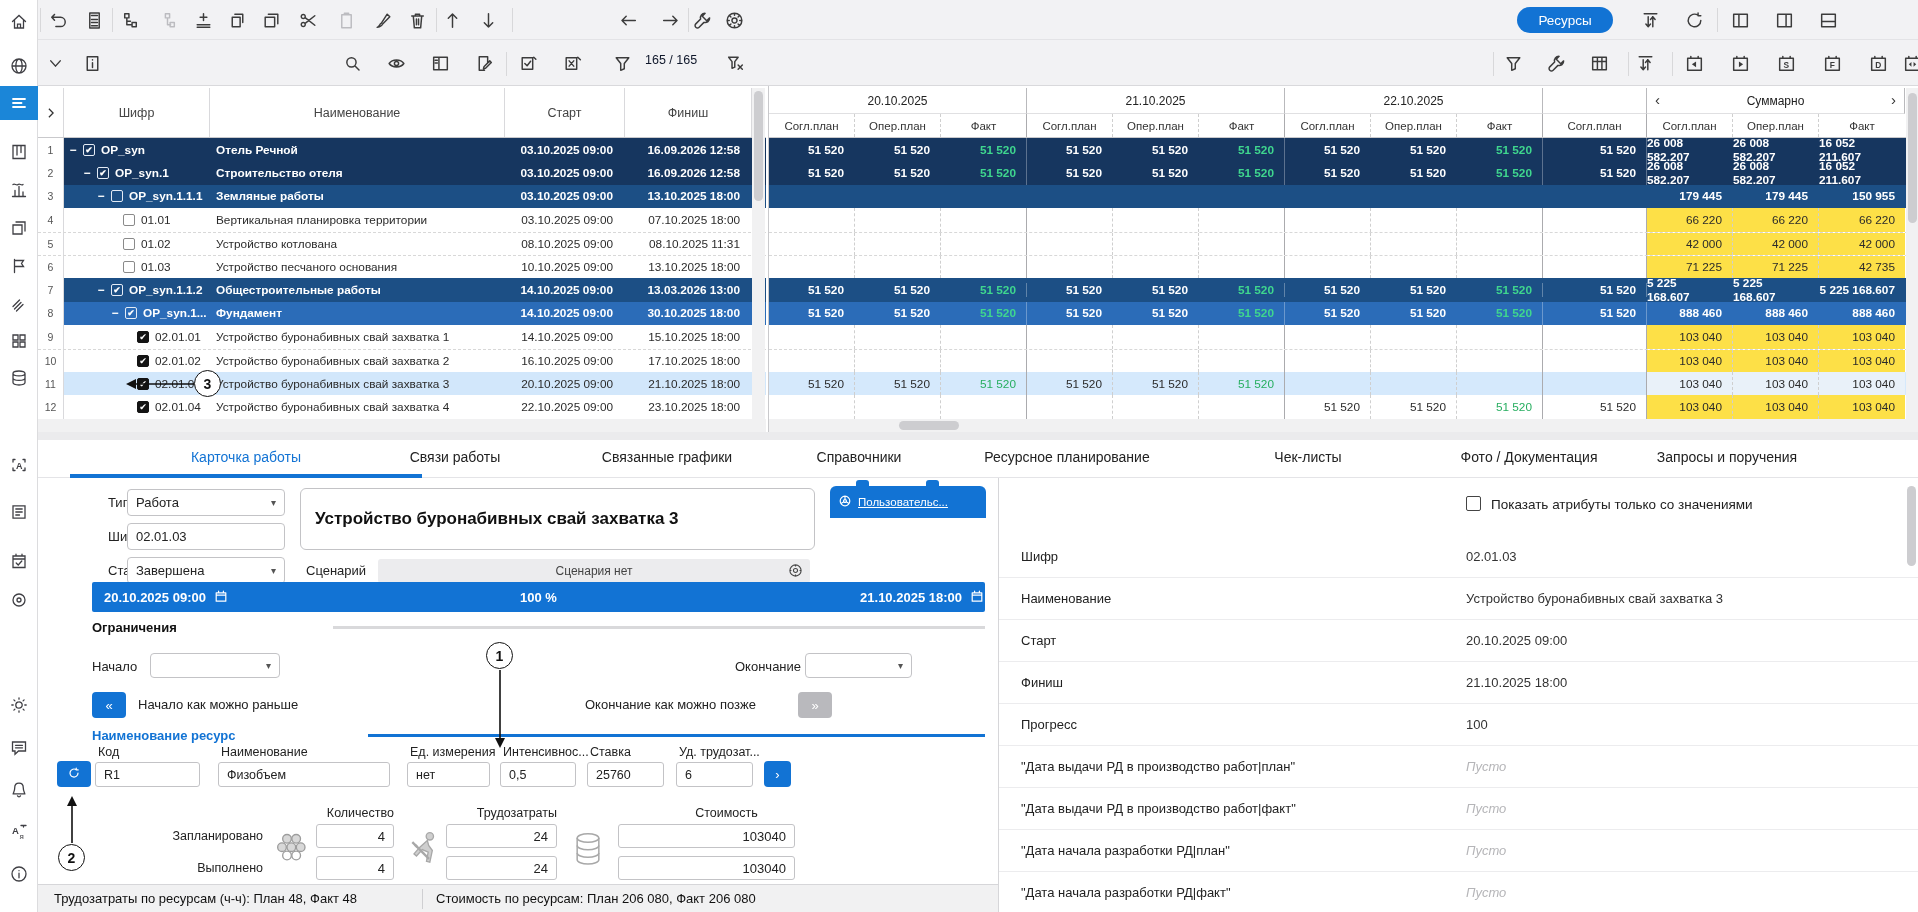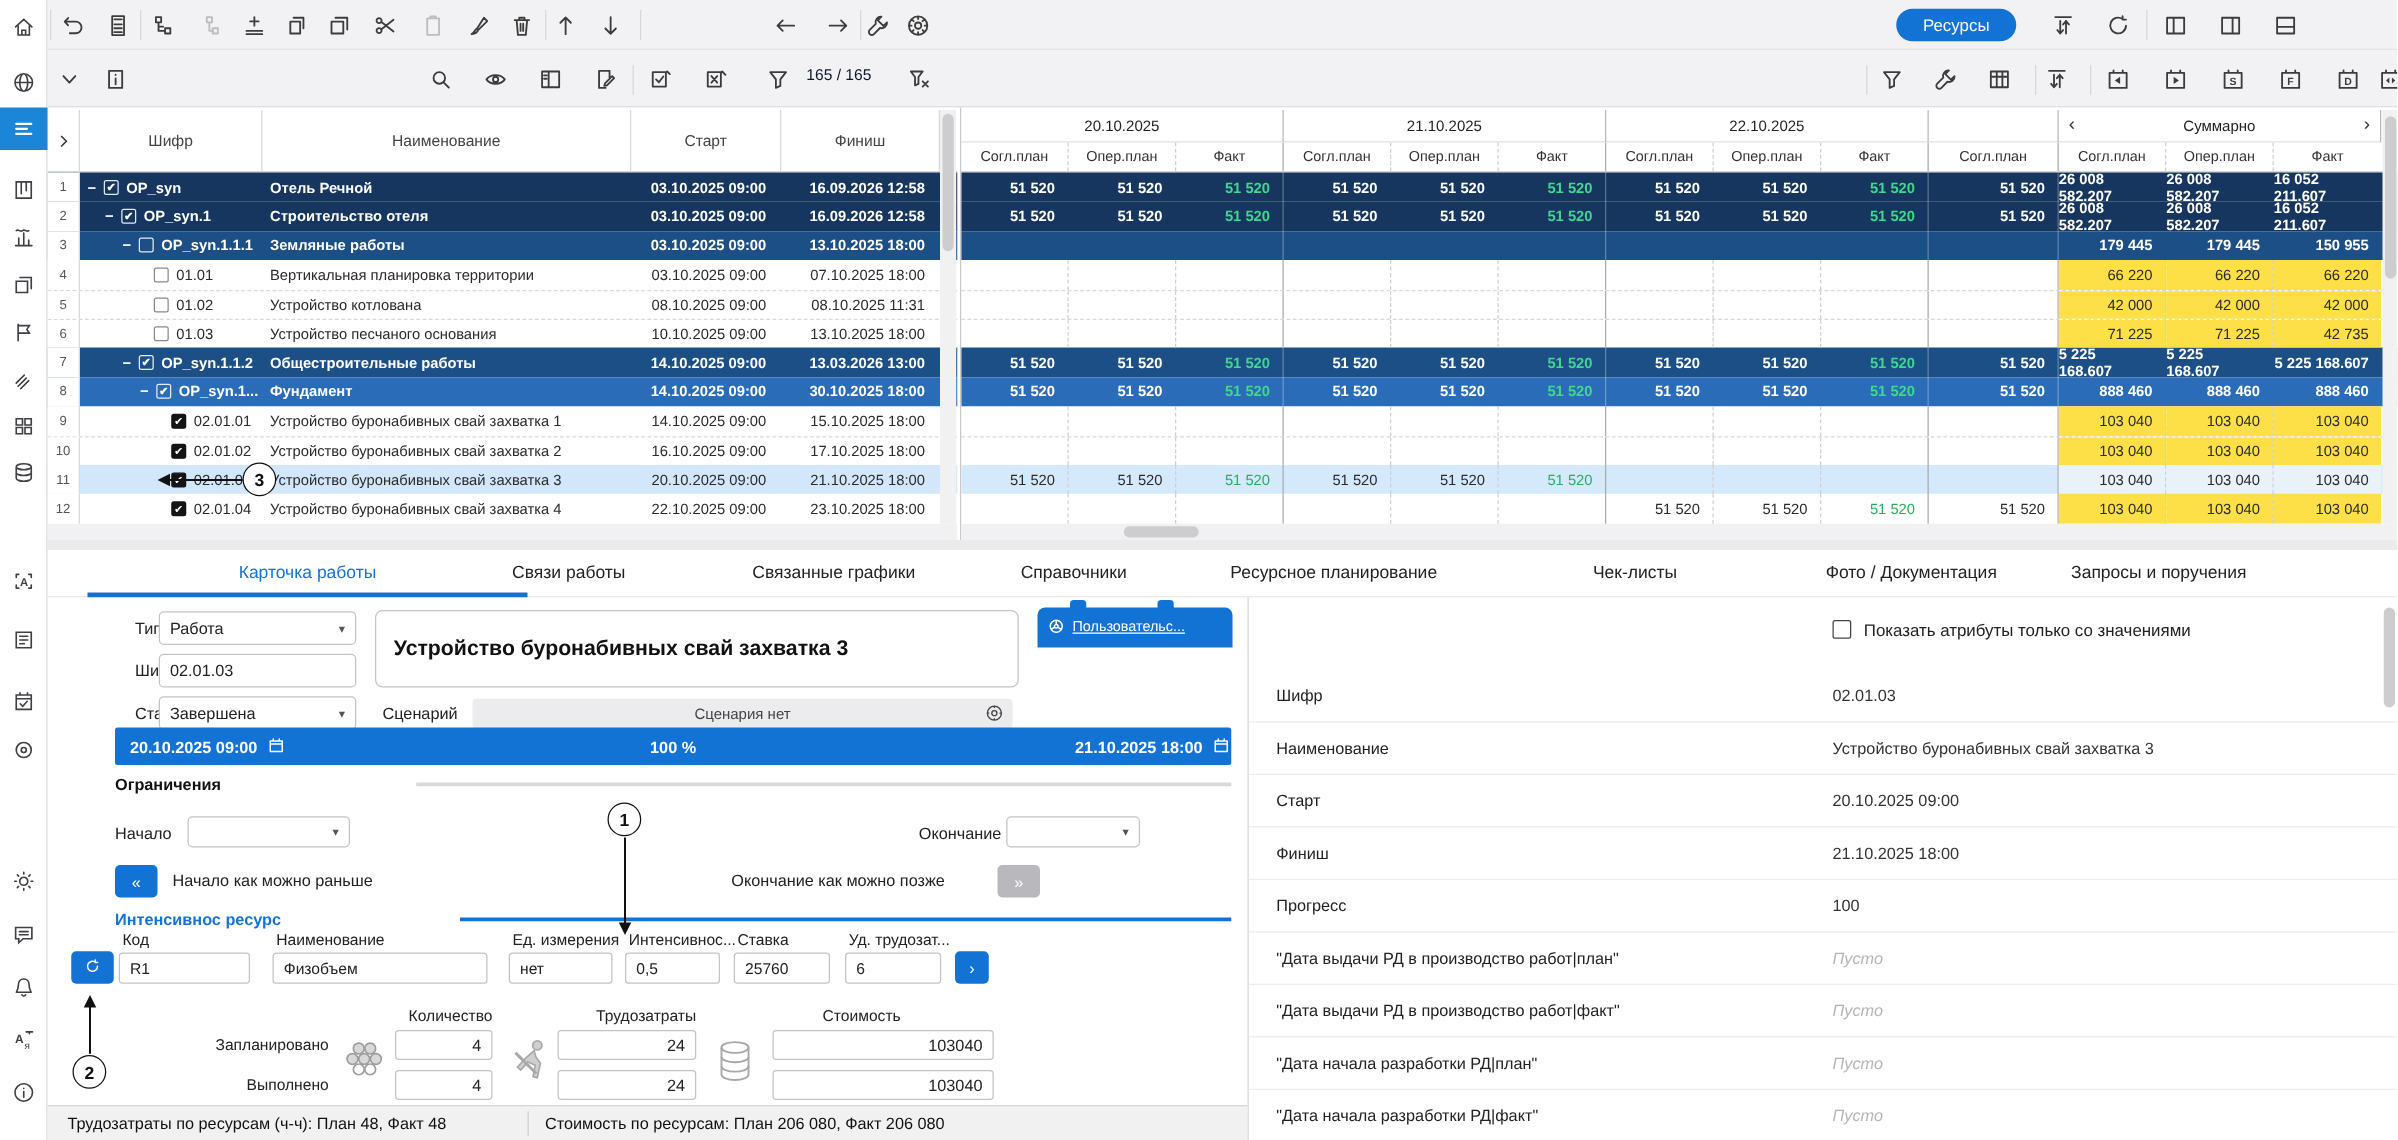--- a/index.html
+++ b/index.html
@@ -50,21 +50,21 @@
   .toggle { width:11px; flex:none; font-weight:bold; margin-right:2px; }
   
   .g-group { display:flex; height:26px; }
   .g-gcell { display:flex; align-items:center; justify-content:center; font-size:12px; color:#222; border-right:1px solid #b9b9bc; border-bottom:1px solid #e0e0e2; position:relative; }
   .g-sub { display:flex; height:24px; border-bottom:1px solid #c9c9cc; }
   .g-scell { display:flex; align-items:center; justify-content:center; font-size:11.5px; color:#333; }
   .g-row { display:flex; height:23.4px; }
   .g-cell { display:flex; align-items:center; justify-content:flex-end; padding-right:10px; font-size:11.8px; color:#2b2b2b; overflow:hidden; }
   .bd { border-right:1px dashed #cfcfcf; } .bs { border-right:1px solid #ababae; }
   .g-dark  { background:#16365f; } .g-dark .g-cell { color:#fff; font-weight:bold; }
-  .g-mid   { background:#1c4f85; } .g-mid .g-cell { color:#fff; font-weight:bold; }
+  .g-mid   { background:#1c4f85;align-items:center; } .g-mid .g-cell { color:#fff; font-weight:bold; }
   .g-light { background:#2b6cb8; } .g-light .g-cell { color:#fff; font-weight:bold; }
   .g-sel   { background:#d5e9fc; }
   .g-dark .bd,.g-mid .bd,.g-light .bd { border-right-color:transparent; }
   .g-dark .bs,.g-mid .bs,.g-light .bs { border-right-color:rgba(255,255,255,.3); }
   .g-white + .g-white { border-top:1px dashed #d8d8d8; }
   .fact-g { color:#27ae60 !important; }
   .g-dark .fact-g,.g-mid .fact-g,.g-light .fact-g { color:#3fd68e !important; }
   .sumbg { background:#fde047; } .g-sel .sumbg { background:#e9f1f9; }
   .g-dark .sumbg,.g-mid .sumbg,.g-light .sumbg { background:transparent; }
   .chev-nav { position:absolute; top:3px; font-size:15px; color:#333; cursor:pointer; }
@@ -905,21 +905,21 @@
       </div>
     <div class="flabel" style="left:697px; top:181px;">Окончание</div>
     <div class="finput" style="left:767px; top:175px; width:107px; height:25px;">
         <span class="caret">▾</span>
       </div>
     <div class="btn-sq blue" style="left:54px; top:214px;">«</div>
     <div class="flabel" style="left:100px; top:219px;">Начало как можно раньше</div>
     <div class="flabel" style="left:547px; top:219px;">Окончание как можно позже</div>
     <div class="btn-sq gray" style="left:760px; top:214px;">»</div>
 
-    <div class="sec-title" style="left:54px; top:250px; color:#1273d4;">Интенсивнос ресурс</div>
+    <div class="sec-title" style="left:54px; top:250px; color:#1273d4;">Наименование ресурс</div>
     <div class="hr-blue" style="left:330px; top:256px; width:617px;"></div>
     <div id="resourceRow">
         <div class="rlabel" style="left: 60px; top: 267px;">Код</div>
         <div class="rinput" style="left: 57px; top: 284px; width: 105px;">R1</div>
         <div class="rlabel" style="left: 183px; top: 267px;">Наименование</div>
         <div class="rinput" style="left: 180px; top: 284px; width: 172px;">Физобъем</div>
         <div class="rlabel" style="left: 372px; top: 267px;">Ед. измерения</div>
         <div class="rinput" style="left: 369px; top: 284px; width: 83px;">нет</div>
         <div class="rlabel" style="left: 465px; top: 267px;">Интенсивнос...</div>
         <div class="rinput" style="left: 462px; top: 284px; width: 76px;">0,5</div>
@@ -930,21 +930,21 @@
       </div>
     <div class="btn-sq blue" style="left:19px; top:283px; width:34px; height:26px;">
         <span id="resRefresh"><svg viewBox="0 0 20 20" style="width:16px;height:16px;stroke:#fff;fill:none;stroke-width:1.5;stroke-linecap:round;stroke-linejoin:round;">
             <path d="M15 10 A5 5 0 1 1 12.8 5.9 M12.8 3.8 V6.2 H15.2"></path>
           </svg></span>
       </div>
     <div class="btn-sq blue" style="left:726px; top:283px; width:27px; height:26px;">›</div>
 
     <div class="rlabel" style="left:218px; top:328px; width:138px; text-align:right;">Количество</div>
     <div class="rlabel" style="left:380px; top:328px; width:139px; text-align:right;">Трудозатраты</div>
-    <div class="rlabel" style="left:620px; top:328px; width:137px; text-align:left;">Стоимость</div>
+    <div class="rlabel" style="left:620px; top:328px; width:137px; text-align:center;">Стоимость</div>
     <div class="rlabel" style="left:95px; top:351px; width:130px; text-align:right;">Запланировано</div>
     <div class="rlabel" style="left:95px; top:383px; width:130px; text-align:right;">Выполнено</div>
     <span id="ballsIcon" style="position:absolute; left:234px; top:350px;"><svg viewBox="0 0 24 24" style="width:40px;height:40px;">
           <g stroke="#9d9d9d" fill="#d8d8d8" stroke-width="0.8">
             <circle cx="9" cy="6.5" r="2.6"></circle>
             <circle cx="14.5" cy="6.5" r="2.6"></circle>
             <circle cx="6" cy="11.5" r="2.6"></circle>
             <circle cx="11.6" cy="11.5" r="2.6"></circle>
             <circle cx="17.2" cy="11.5" r="2.6"></circle>
             <circle cx="9" cy="16.5" r="2.6" fill="#fff"></circle>

